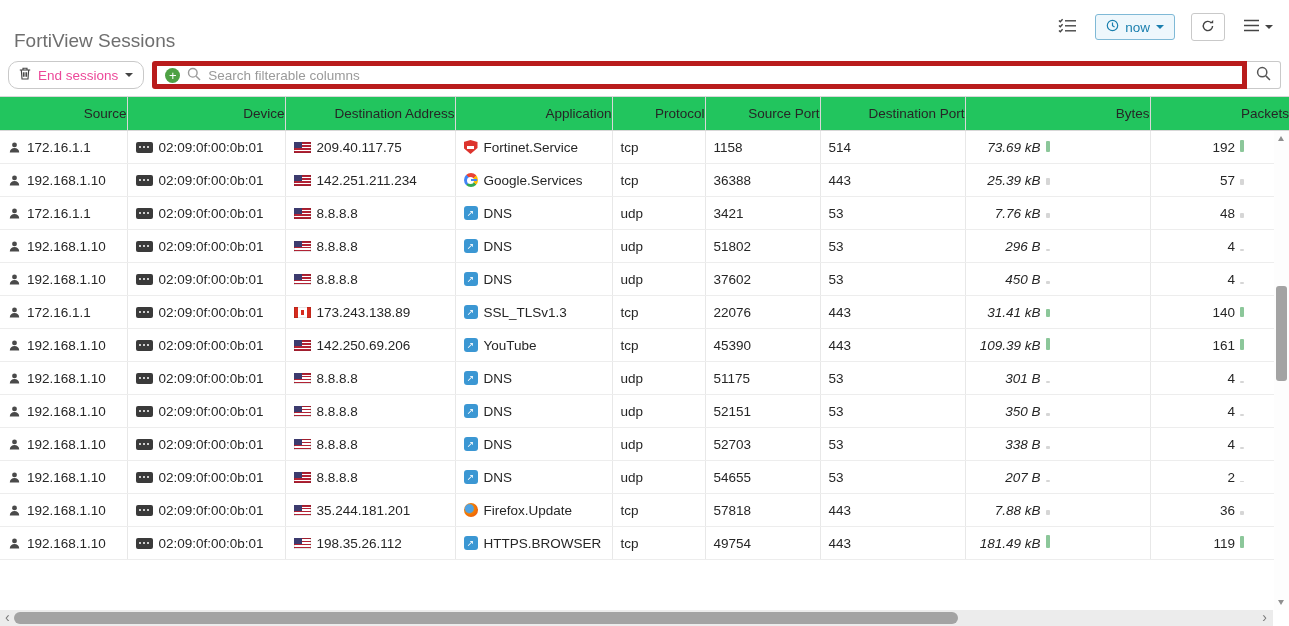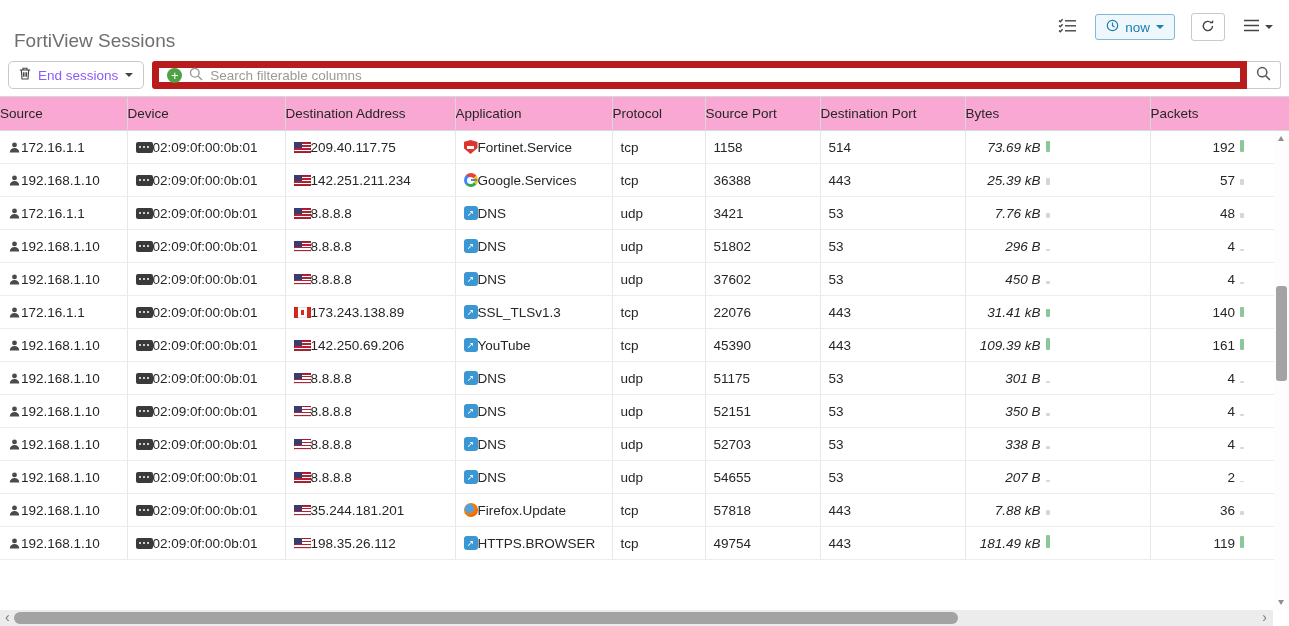--- a/index.html
+++ b/index.html
@@ -26,48 +26,48 @@
     border: 1px solid #c9c9c9; background: #fff; border-radius: 3px;
     width: 34px; height: 28px; display: flex; align-items: center; justify-content: center; cursor: pointer;
   }
   .caret { width: 0; height: 0; border-left: 4px solid transparent; border-right: 4px solid transparent; border-top: 4px solid currentColor; display: inline-block; }
   .caret-dark { color: #444; }
 
   
   .toolbar { height: 42px; flex: 0 0 42px; display: flex; align-items: center; padding: 0 8px; gap: 8px; }
   .end-sessions-btn {
     display: flex; align-items: center; gap: 7px; height: 28px; padding: 0 10px;
-    border: 1px solid #c9c9c9; background: #fff; border-radius: 5px; font-size: 13.5px; color: #8b5cf6; cursor: pointer; white-space: nowrap;
+    border: 1px solid #c9c9c9; background: #fff; border-radius: 10px; font-size: 13.5px; color: #ec4899; cursor: pointer; white-space: nowrap;
   }
   .search-group { flex: 1; display: flex; height: 28px; }
   .search-wrap {
     flex: 1; display: flex; align-items: center; gap: 7px;
-    border: 7px solid #b91c1c; border-radius: 3px 0 0 3px; background: #fff; padding: 0 8px;
+    border: 5px solid #b91c1c; border-radius: 3px 0 0 3px; background: #fff; padding: 0 8px;
   }
   .plus-icon { width: 15px; height: 15px; border-radius: 50%; background: var(--plus-green, #4ea144); color: #fff; display: flex; align-items: center; justify-content: center; flex: 0 0 auto; }
   .plus-icon::before { content: "+"; font-size: 13px; line-height: 1; }
   .search-input { flex: 1; border: none; outline: none; font-size: 13.5px; font-family: inherit; color: #333; background: transparent; }
   .search-input::placeholder { color: #9a9a9a; }
   .search-btn { width: 34px; border: 1px solid #c9c9c9; border-left: none; border-radius: 0 3px 3px 0; background: #fff; display: flex; align-items: center; justify-content: center; cursor: pointer; }
 
   
   .table-area { position: relative; flex: 1 1 auto; overflow: hidden; }
   table { width: 1289px; border-collapse: collapse; table-layout: fixed; font-size: 13.5px; }
   thead th {
-    background: #f9a8d4; height: 34px; font-weight: 400; color: #262626;
-    border: 1px solid #d8d8d8; border-left: none; text-align: left; white-space: nowrap; overflow: hidden; cursor: pointer;
+    background: #22c55e; height: 34px; font-weight: 400; color: #262626;
+    border: 1px solid #d8d8d8; border-left: none; text-align: right; white-space: nowrap; overflow: hidden; cursor: pointer;
   }
   thead th:first-child { border-left: none; }
   thead th:last-child { border-right: none; margin-left: 46px; }
   tbody td {
     height: 33px; border-right: 1px solid #e8e8e8; border-bottom: 1px solid #ededed;
     padding: 0 8px; white-space: nowrap; overflow: hidden; vertical-align: middle;
   }
   tbody td:last-child { border-right: none; border-radius: 15px; }
-  .cellflex { display: flex; align-items: center; gap: 0; }
+  .cellflex { display: flex; align-items: center; gap: 6px; }
 
   .user-icon { display: flex; align-items: center; flex: 0 0 auto; }
   .device-icon { width: 17px; height: 11px; background: #3a3a3a; border-radius: 2px; position: relative; flex: 0 0 auto; }
   .device-icon::after {
     content: ""; position: absolute; left: 3px; top: 4.5px; width: 2px; height: 2px; background: #fff; border-radius: 50%;
     box-shadow: 4px 0 0 #fff, 8px 0 0 #fff;
   }
 
   .flag { width: 17px; height: 11px; position: relative; flex: 0 0 auto; box-shadow: inset 0 0 0 0.5px rgba(0,0,0,.2); }
   .flag-us { background: repeating-linear-gradient(180deg, #b22234 0 1.5px, #fff 1.5px 3px); }

